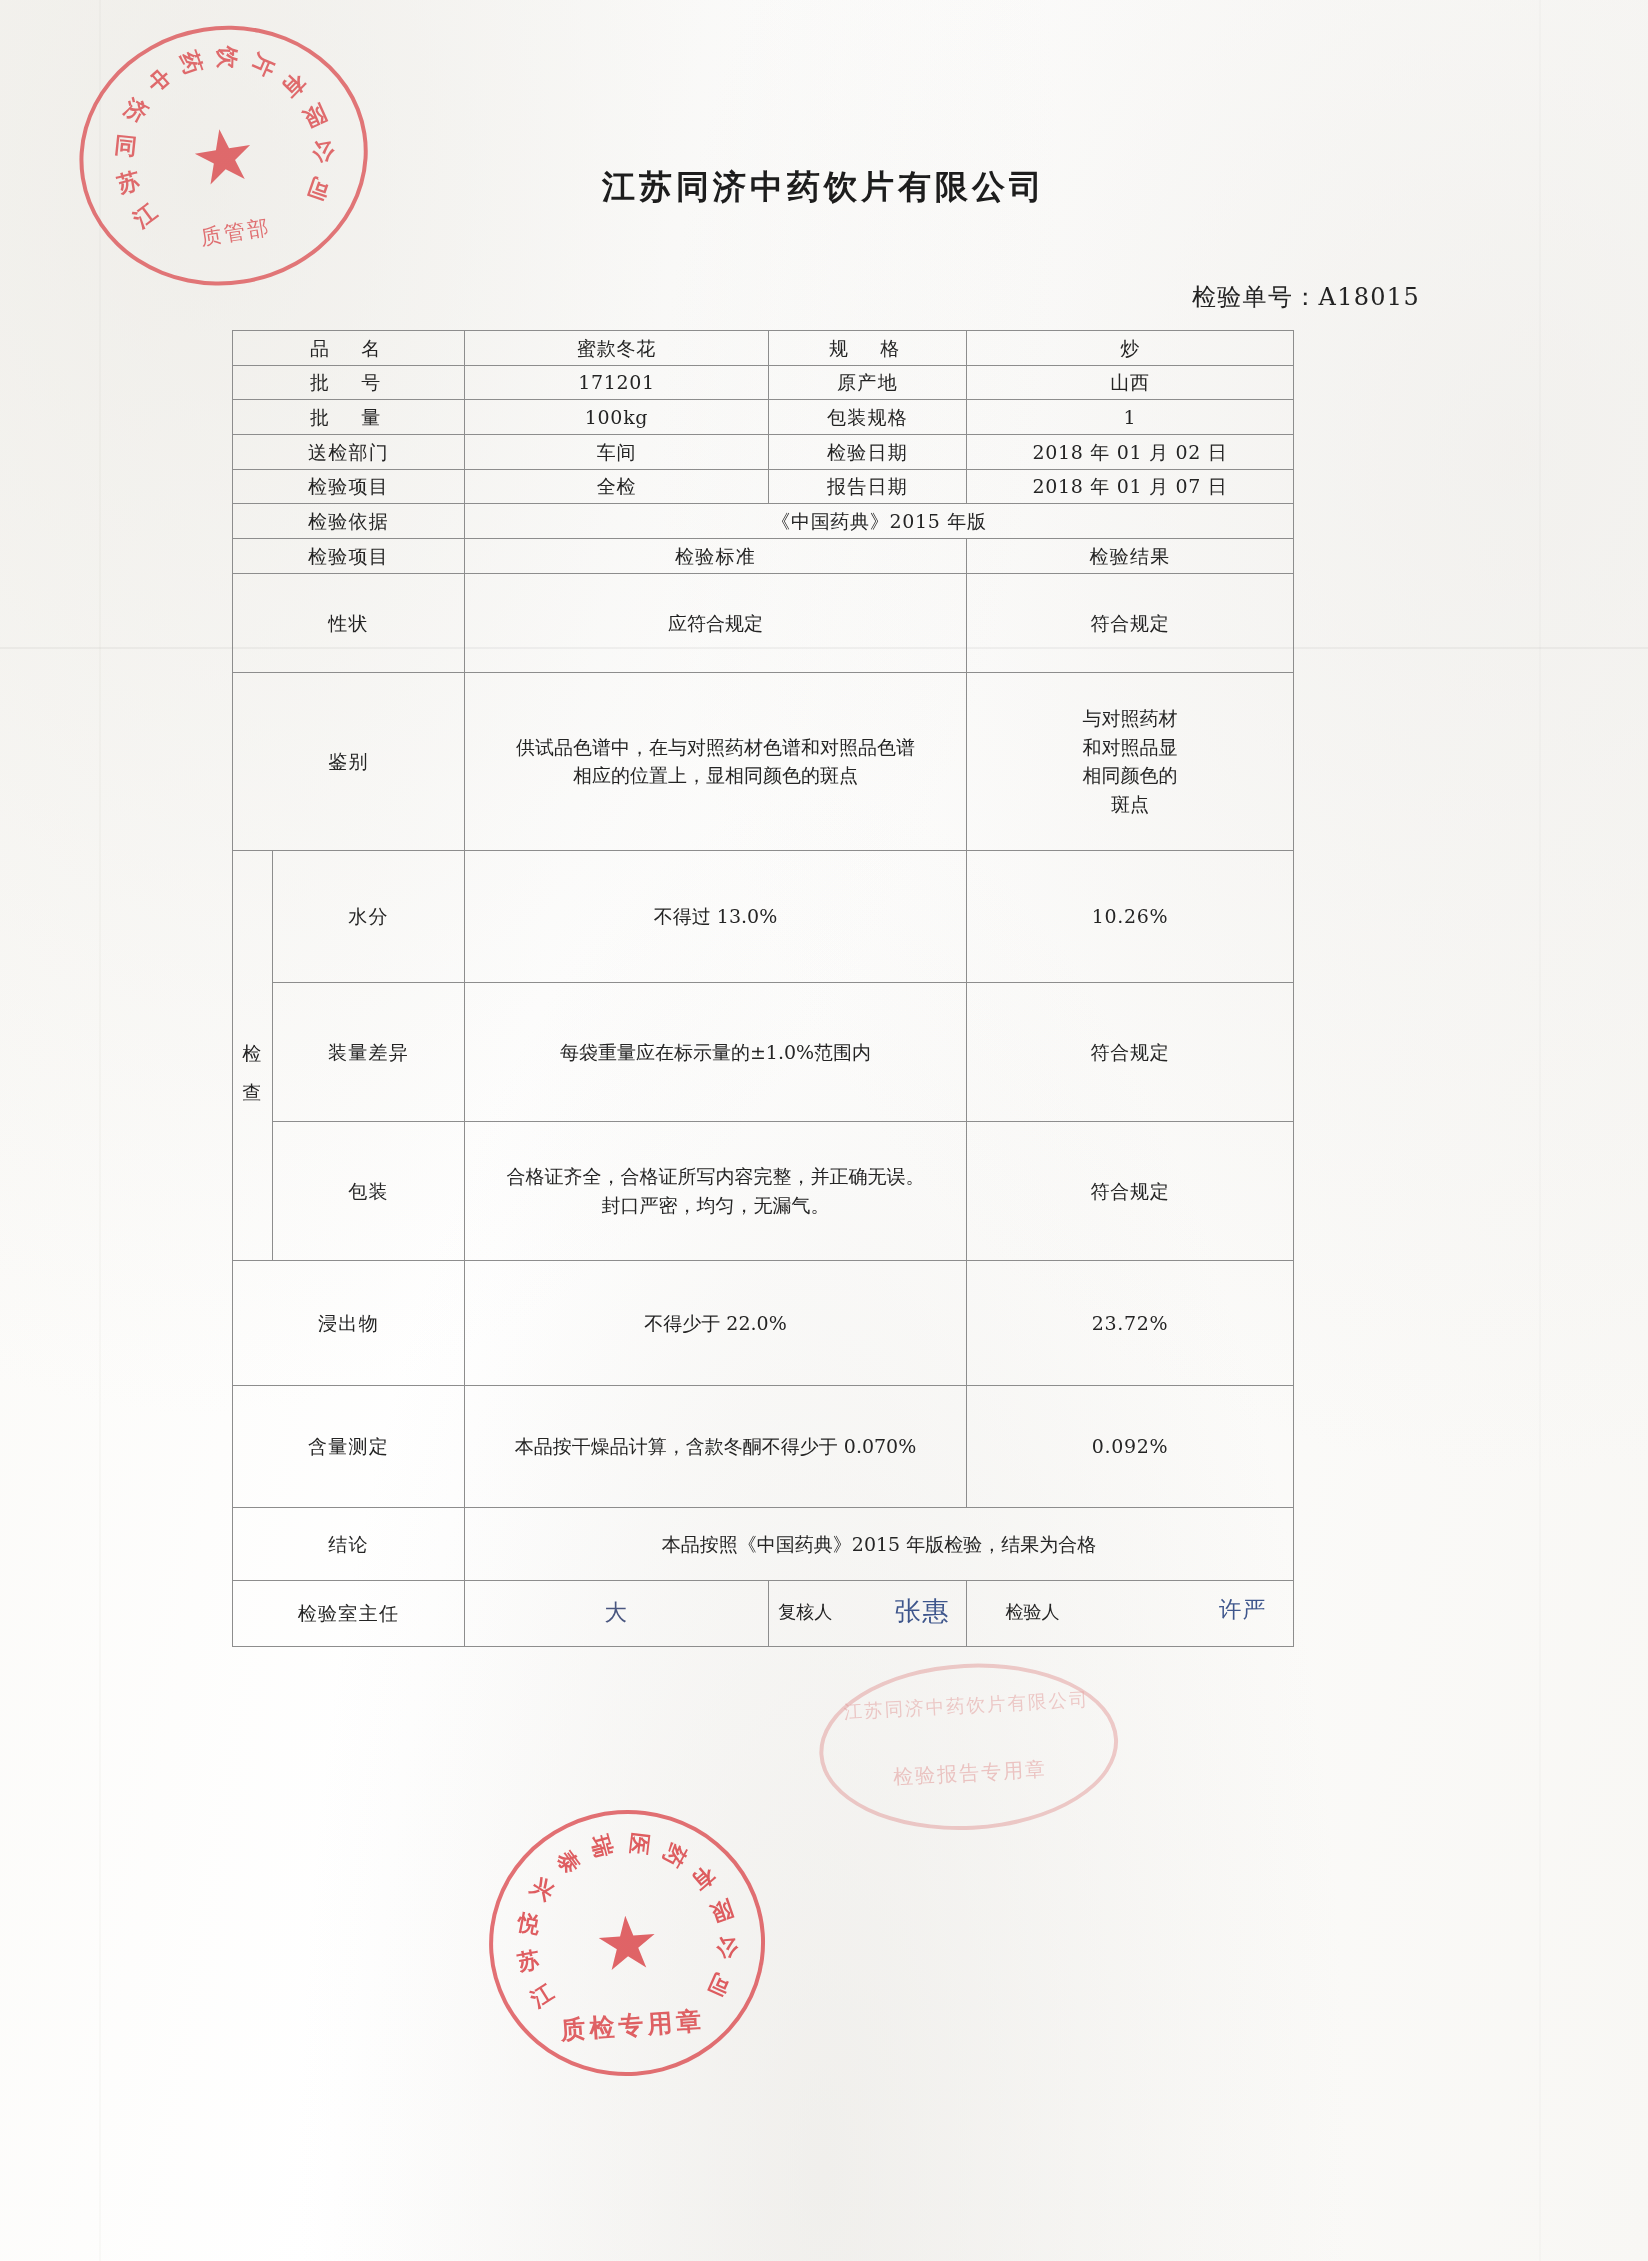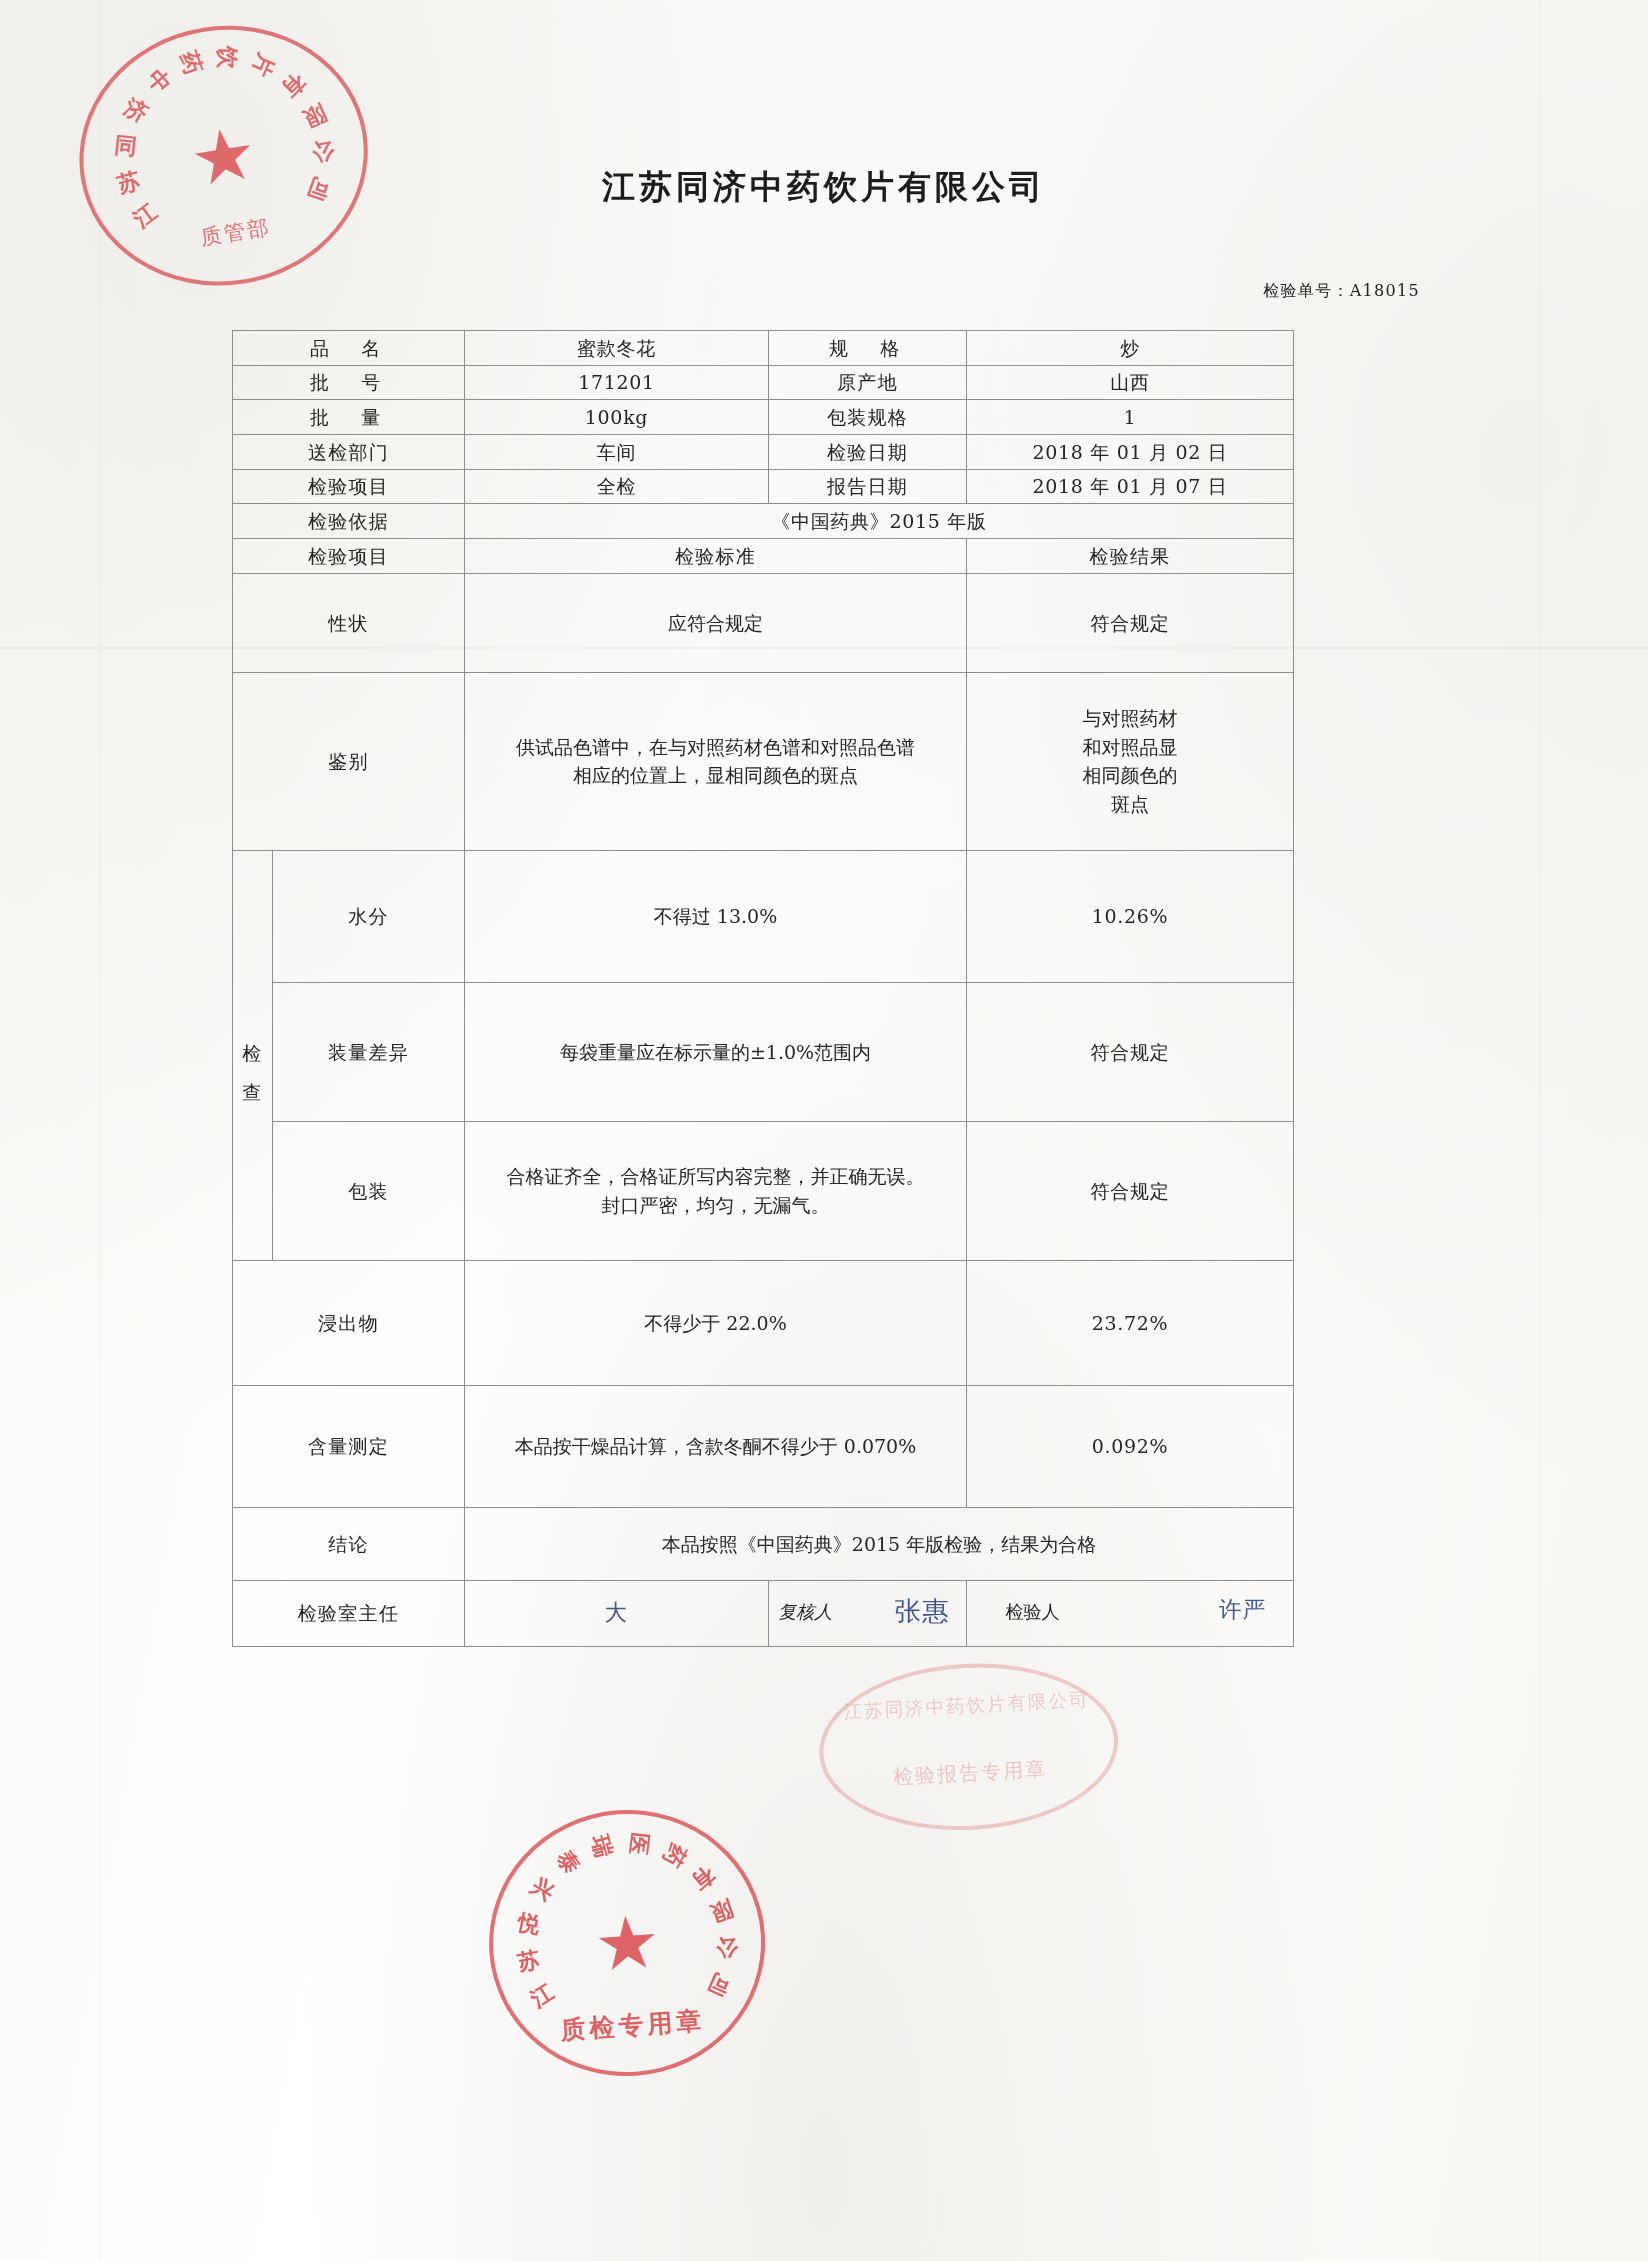--- a/index.html
+++ b/index.html
@@ -34,21 +34,21 @@
   }
   .company-name{
     font-size:33px;letter-spacing:4px;font-weight:600;color:#1d1d1d;
     font-family:"DejaVu Sans","Liberation Sans",sans-serif;
   }
   .report-title{
     margin-top:22.5px;font-size:30px;letter-spacing:6.6px;font-weight:600;color:#1d1d1d;
     font-family:"DejaVu Sans","Liberation Sans",sans-serif;
   }
   .report-no{
-    position:absolute;right:228px;top:281px;font-size:16px;letter-spacing:1.3px;
+    position:absolute;right:228px;top:281px;font-size:24px;letter-spacing:1.3px;
     font-family:"DejaVu Serif","Liberation Serif",serif;color:#232323;
   }
 
   
   table.rep{
     position:absolute;left:232px;top:330px;
     width:1060px;
     border-collapse:collapse;
     table-layout:fixed;
   }
@@ -263,21 +263,21 @@
         <td colspan="2" class="label-tight">结论</td>
         <td colspan="3" class="cell-multi">本品按照《中国药典》2015 年版检验，结果为合格</td>
       </tr>
 
       <tr style="height:66px;">
         <td colspan="2" class="label-tight">检验室主任</td>
         <td>
           <span class="sig">大</span>
         </td>
         <td style="position:relative;">
-          <span class="small" style="position:absolute;left:9.2px;top:17px;font-style:italic;">复核人</span>
+          <span class="small" style="position:absolute;left:9.2px;top:17px;">复核人</span>
           <span class="sig sig-blue" style="position:absolute;right:16px;top:10.6px;font-size:26.4px;">张惠</span>
         </td>
         <td style="position:relative;">
           <span class="small" style="position:absolute;left:26.4px;top:17px;margin-left:12px;">检验人</span>
           <span class="sig sig-blue" style="position:absolute;right:26.4px;top:12px;">许严</span>
         </td>
       </tr>
     </tbody>
   </table>
 

